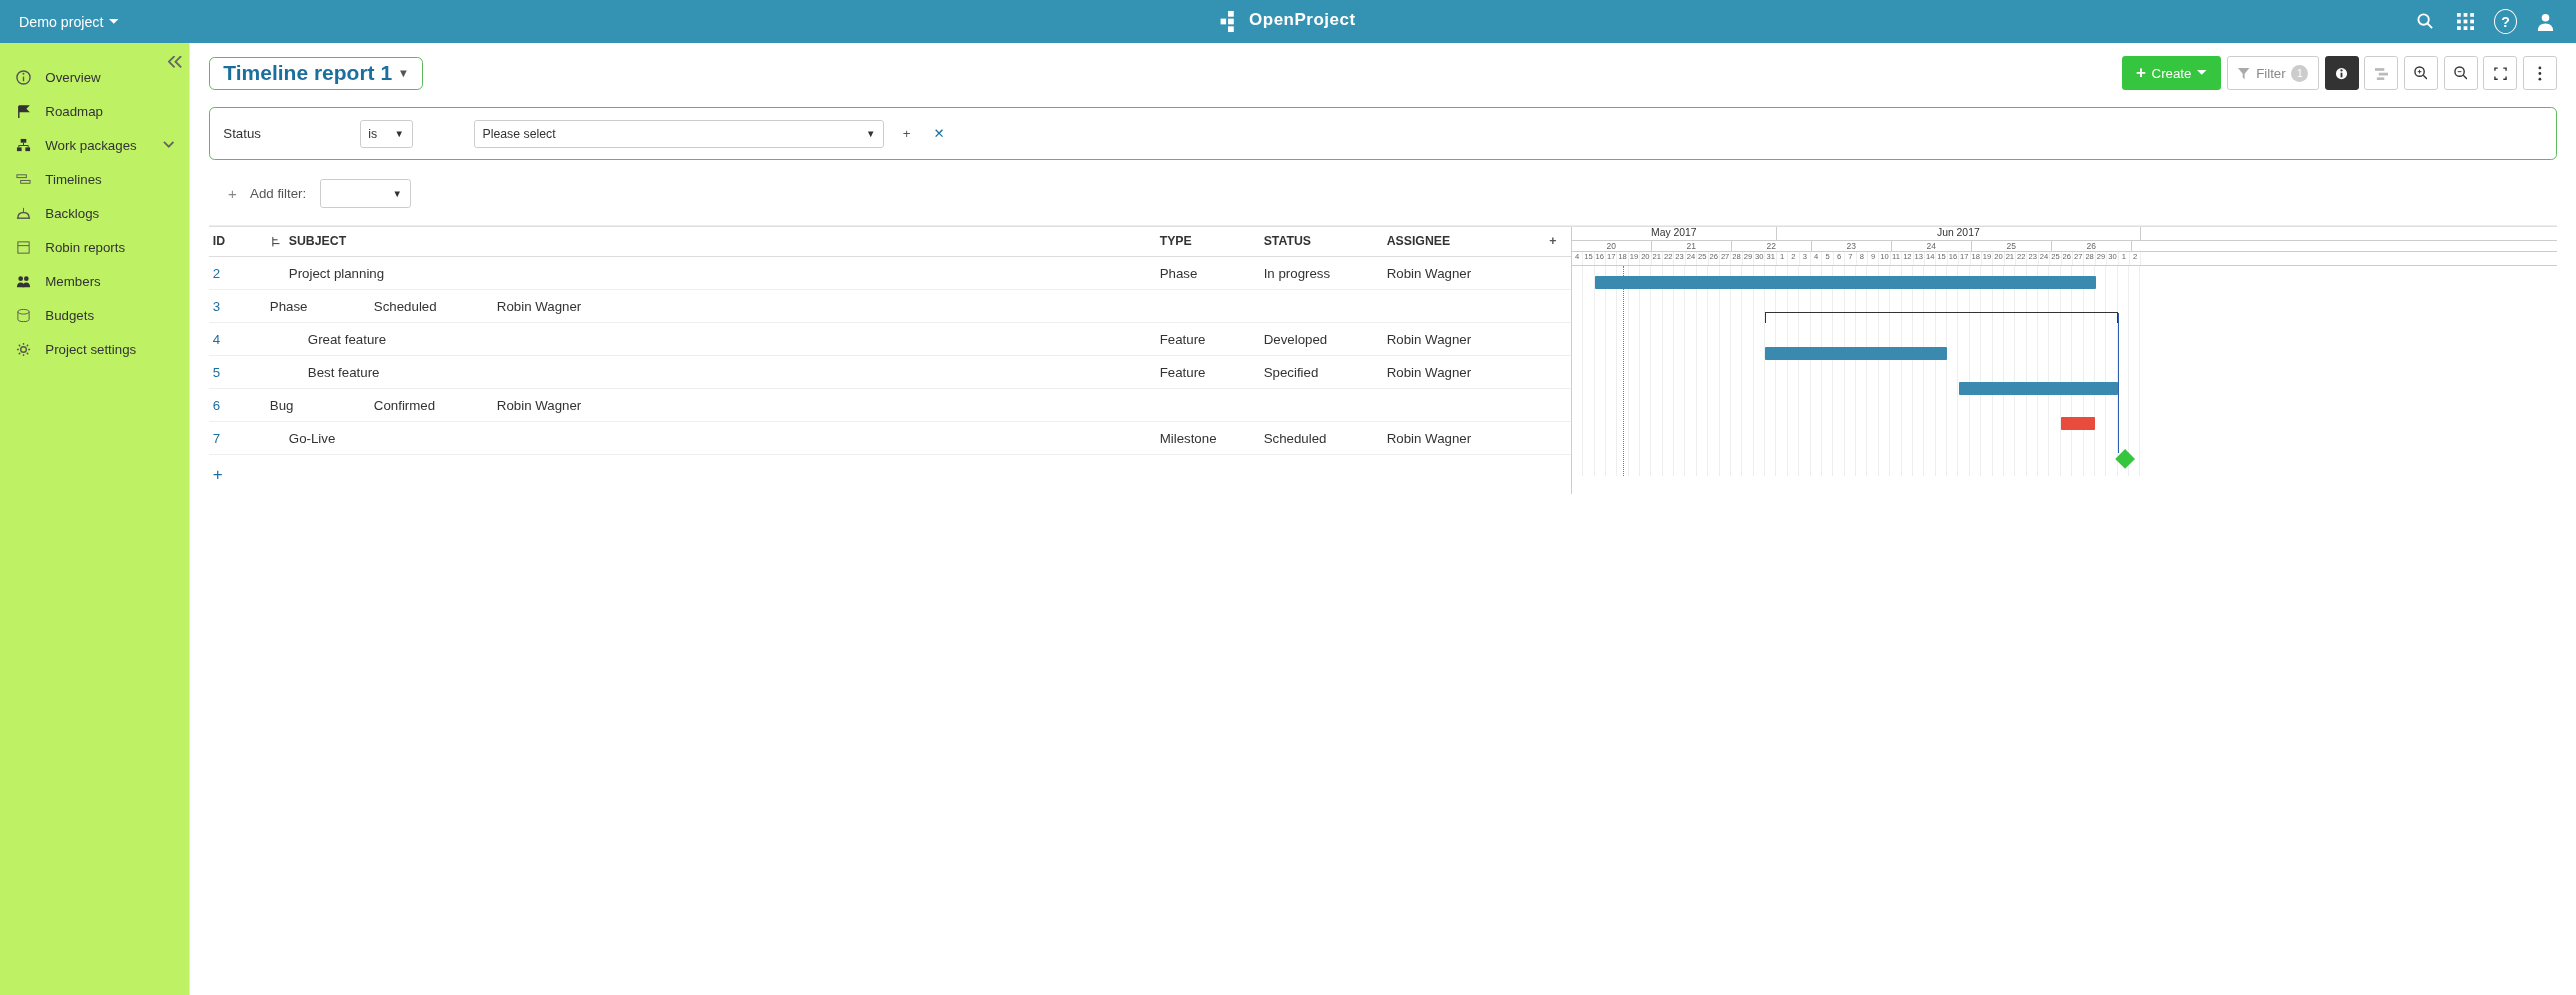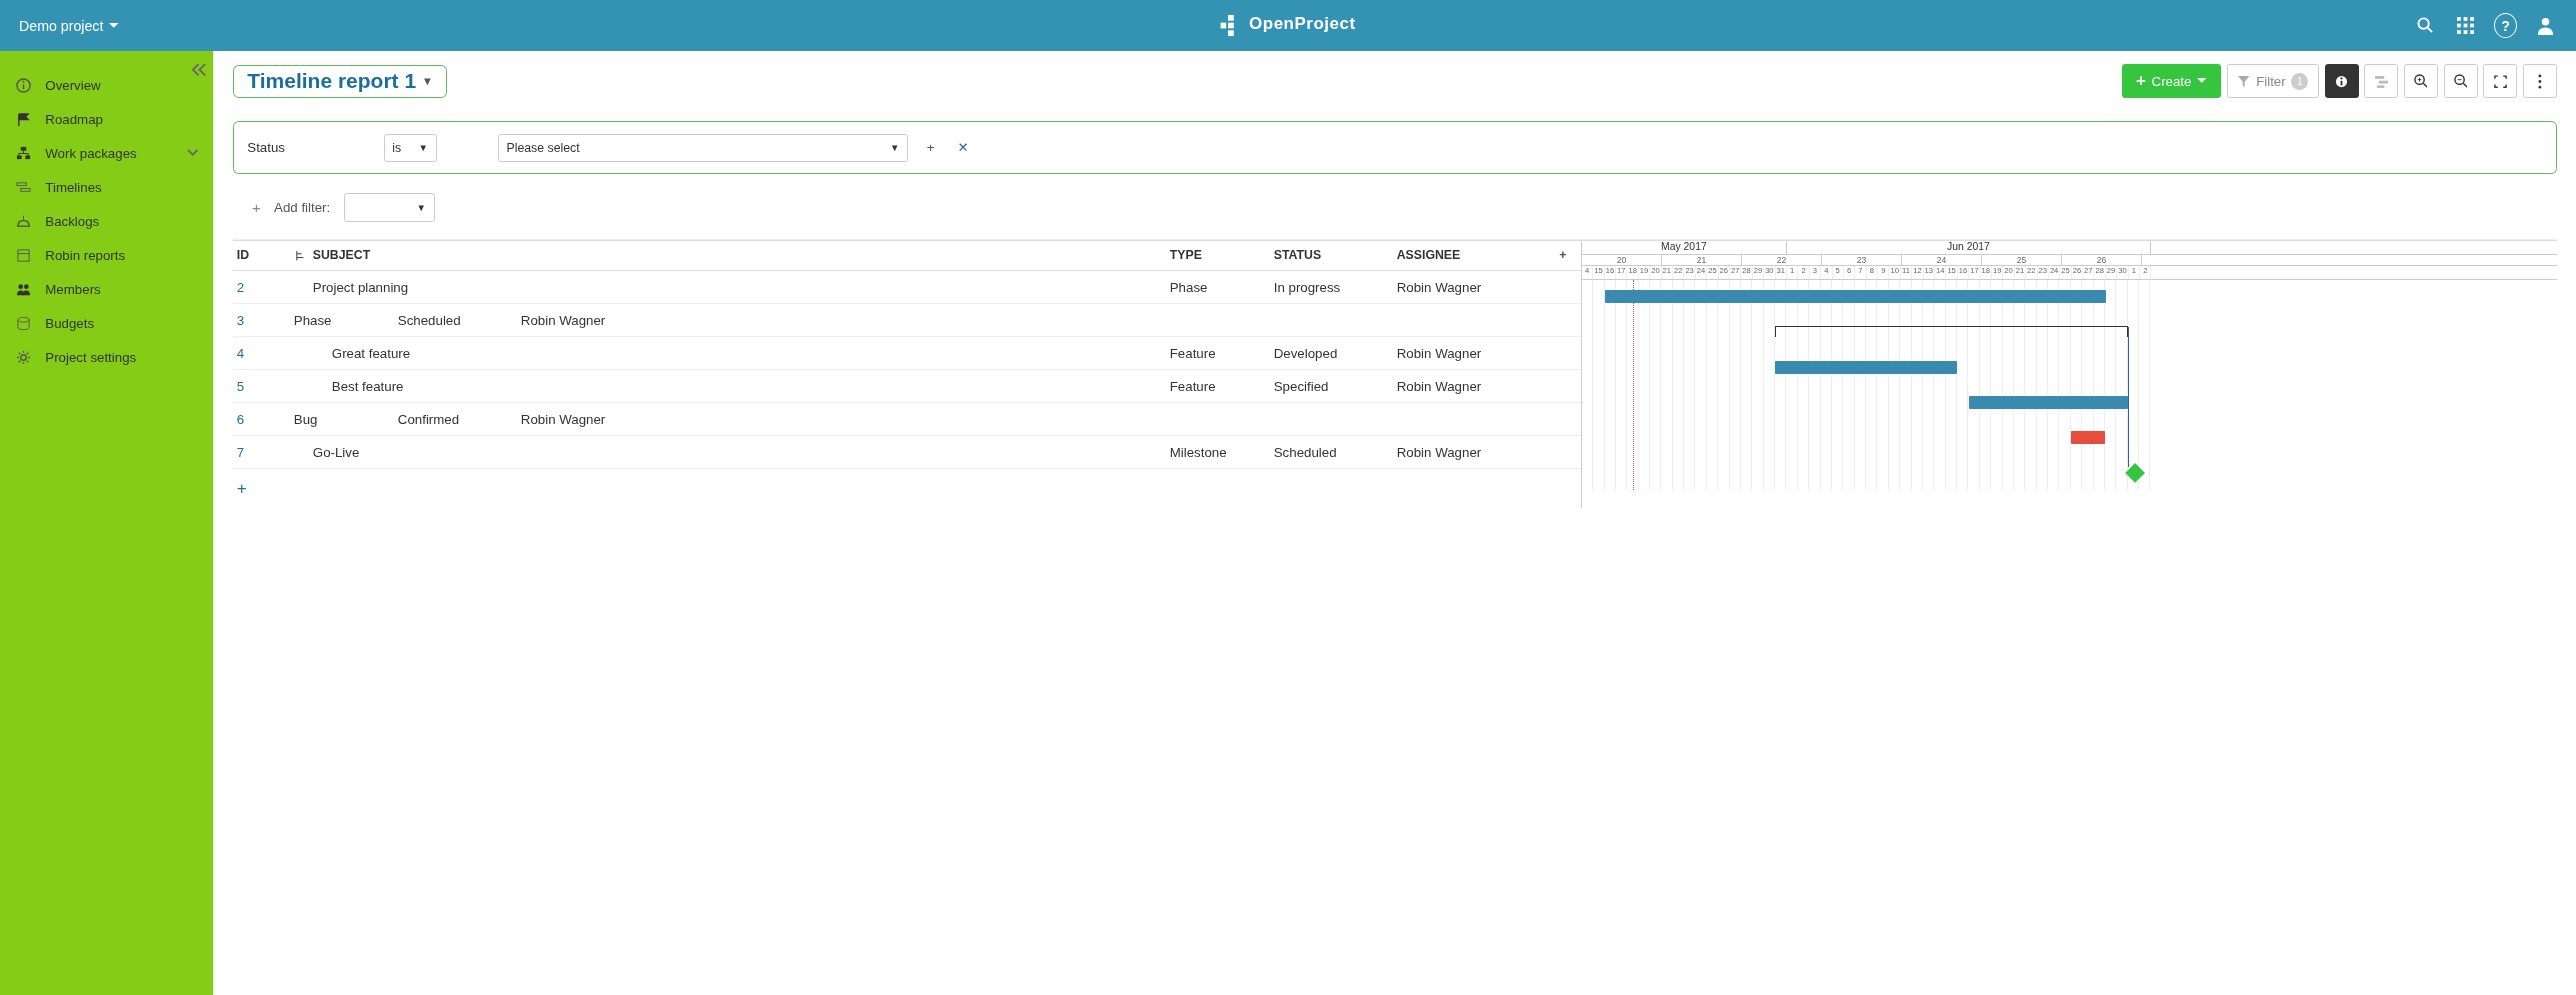--- a/index.html
+++ b/index.html
@@ -1,43 +1,43 @@
 <!DOCTYPE html>
 <html style="font-size:15px"><head>
 <meta charset="utf-8">
 <style>
 * { margin: 0; padding: 0; box-sizing: border-box; font-family: -apple-system, BlinkMacSystemFont, "Segoe UI", Arial, sans-serif; }
 body { background: #fff; color: #333; font-size: 13.3px; }
 
 
-.top-header { background: #3493b3; height: 51px; display: flex; align-items: center; padding: 0 19px; color: #fff; }
+.top-header { background: #3493b3; height: 43px; display: flex; align-items: center; padding: 0 19px; color: #fff; }
 .project-selector { display: flex; align-items: center; gap: 5.7px; cursor: pointer; }
 .project-selector span { font-size: 14.2px; }
 .header-logo { position: absolute; left: 50%; transform: translateX(-50%); display: flex; align-items: flex-start; gap: 5.7px; }
 .header-logo svg { width: 23px; height: 23px; }
 .header-logo-text { font-size: 17px; font-weight: 600; letter-spacing: 0.5px; }
 .header-right { margin-left: auto; display: flex; align-items: center; gap: 17px; }
 .header-right .icon-btn { width: 23px; height: 23px; display: flex; align-items: center; justify-content: center; cursor: pointer; }
 .header-right .help-circle { border: 1.9px solid #fff; border-radius: 50%; width: 25px; height: 25px; display:flex;align-items:center;justify-content:center; font-size:14.2px; font-weight:bold; }
 
 
 .content-area { display: flex; min-height: calc(100vh - 43px); }
 
 
-.sidebar { width: 214px; background: #84cc16; border-right: 0.9px solid #e6e6e6; padding-top: 17px; position: relative; }
+.sidebar { width: 190px; background: #bef264; border-right: 0.9px solid #e6e6e6; padding-top: 17px; position: relative; }
 .sidebar-collapse { position: absolute; right: 5.7px; top: 13.3px; cursor: pointer; color: #666; }
 .sidebar-item { display: flex; align-items: center; gap: 13.3px; padding: 8.5px 15px; color: #333; cursor: pointer; font-size: 13.3px; }
 .sidebar-icon { width: 17px; height: 17px; display: flex; align-items: center; justify-content: center; color: #555; }
 .sidebar-item .chev { margin-left: auto; color: #666; }
 
 
 .main { flex: 1; padding: 13.3px 19px; overflow-x: hidden; }
 
 
-.toolbar { display: flex; align-items: center; gap: 9.5px; margin-bottom: 23px; }
+.toolbar { display: flex; align-items: center; gap: 9.5px; margin-bottom: 17px; }
 .title-box { border: 1.9px solid #5fb85f; border-radius: 5.7px; padding: 3.8px 13.3px; display: flex; align-items: center; gap: 5.7px; }
 .title-box .title-text { color: #1b6f9f; font-size: 21px; font-weight: 600; }
 .title-box .caret { color: #555; font-size: 11.4px; }
 .toolbar-right { margin-left: auto; display: flex; align-items: center; gap: 5.7px; }
 .btn { height: 34px; border: 0.9px solid #ccc; border-radius: 2.8px; background: #fff; padding: 0 9.5px; display: flex; align-items: center; gap: 5.7px; cursor: pointer; font-size: 13.3px; color: #333; }
 .btn-create { background: #35c53f; border-color: #35c53f; color: #fff; font-weight: 500; padding: 0 13.3px; }
 .btn-filter { color: #888; }
 .filter-badge { background: #ccc; color: #fff; border-radius: 50%; width: 17px; height: 17px; display: flex; align-items: center; justify-content: center; font-size: 10.4px; }
 .btn-icon { width: 34px; justify-content: center; }
 .btn-dark { background: #333; color: #fff; border-color: #333; }

